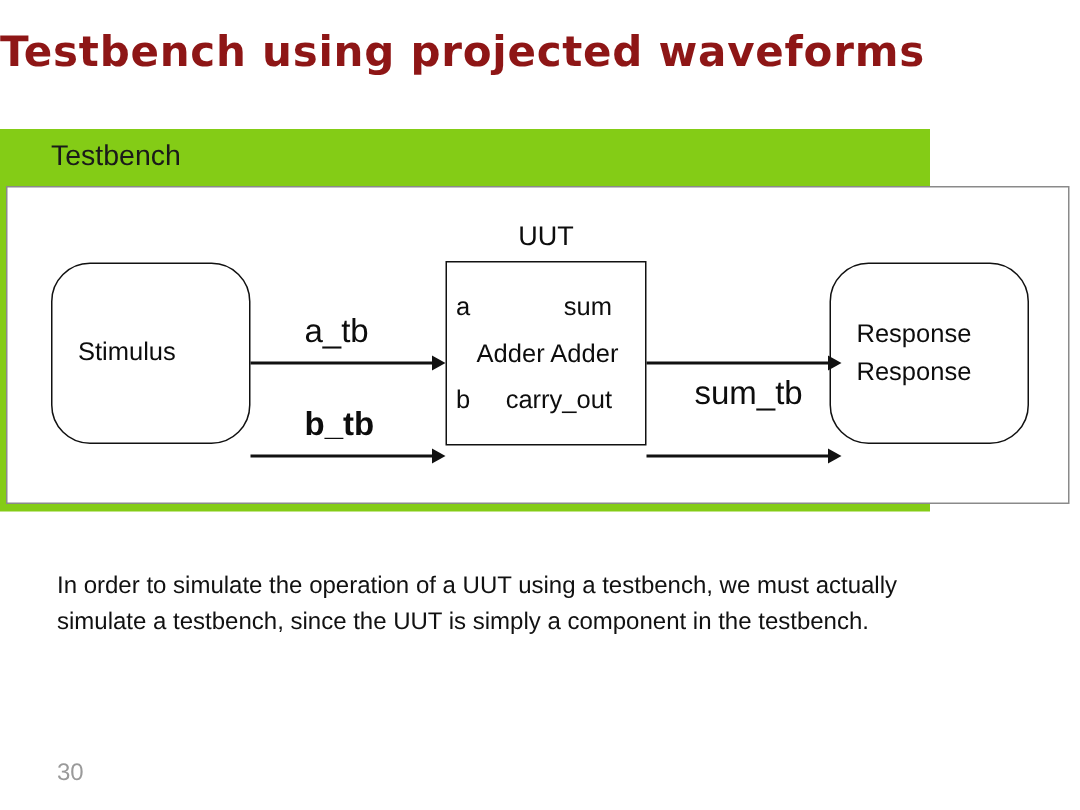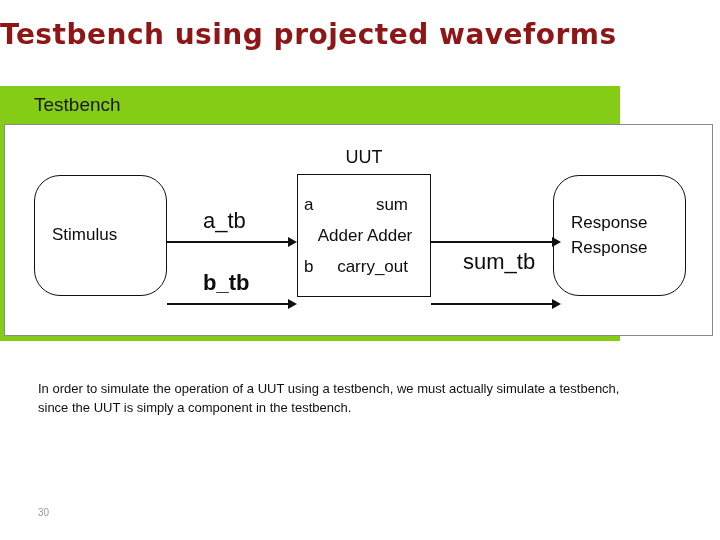--- a/index.html
+++ b/index.html
@@ -182,31 +182,31 @@
   #wire-carry-out-tb      { left: 426px; top: 178px; width: 122px; }
   #arrowhead-carry-out-tb { left: 547px; top: 174px; }
   #label-carry-out-tb     { left: 430px; top: 145px; }
 
   
   #body-text {
     position: absolute;
     left: 38px;
     top: 379px;
     width: 614px;
-    font-size: 13px;
+    font-size: 16px;
     line-height: 1.47;
     color: #111111;
   }
 
   
   #page-number {
     position: absolute;
     left: 38px;
     top: 507px;
-    font-size: 10px;
+    font-size: 16px;
     color: #9a9a9a;
   }
 </style>
 </head>
 <body>
 
 <div id="slide-title">Testbench using projected waveforms</div>
 
 <div id="diagram-region">
 

